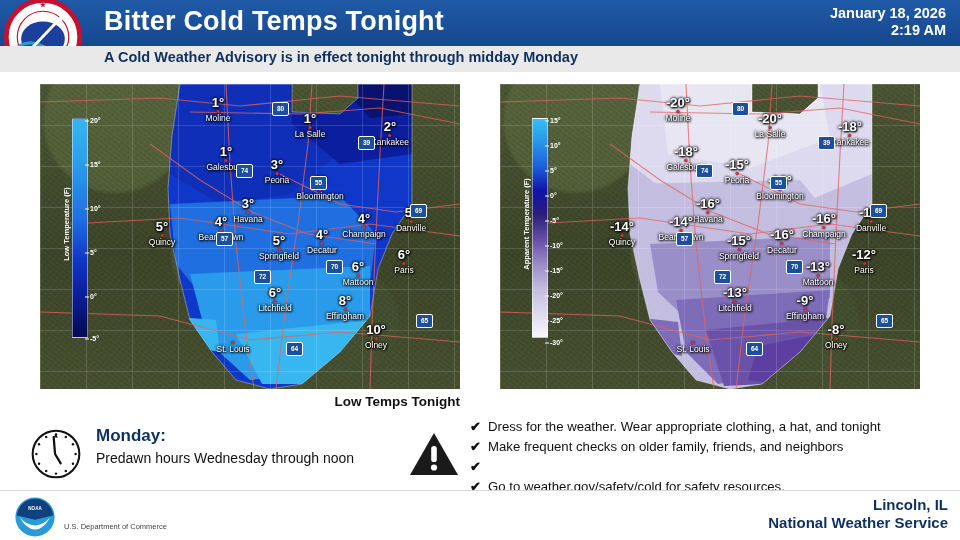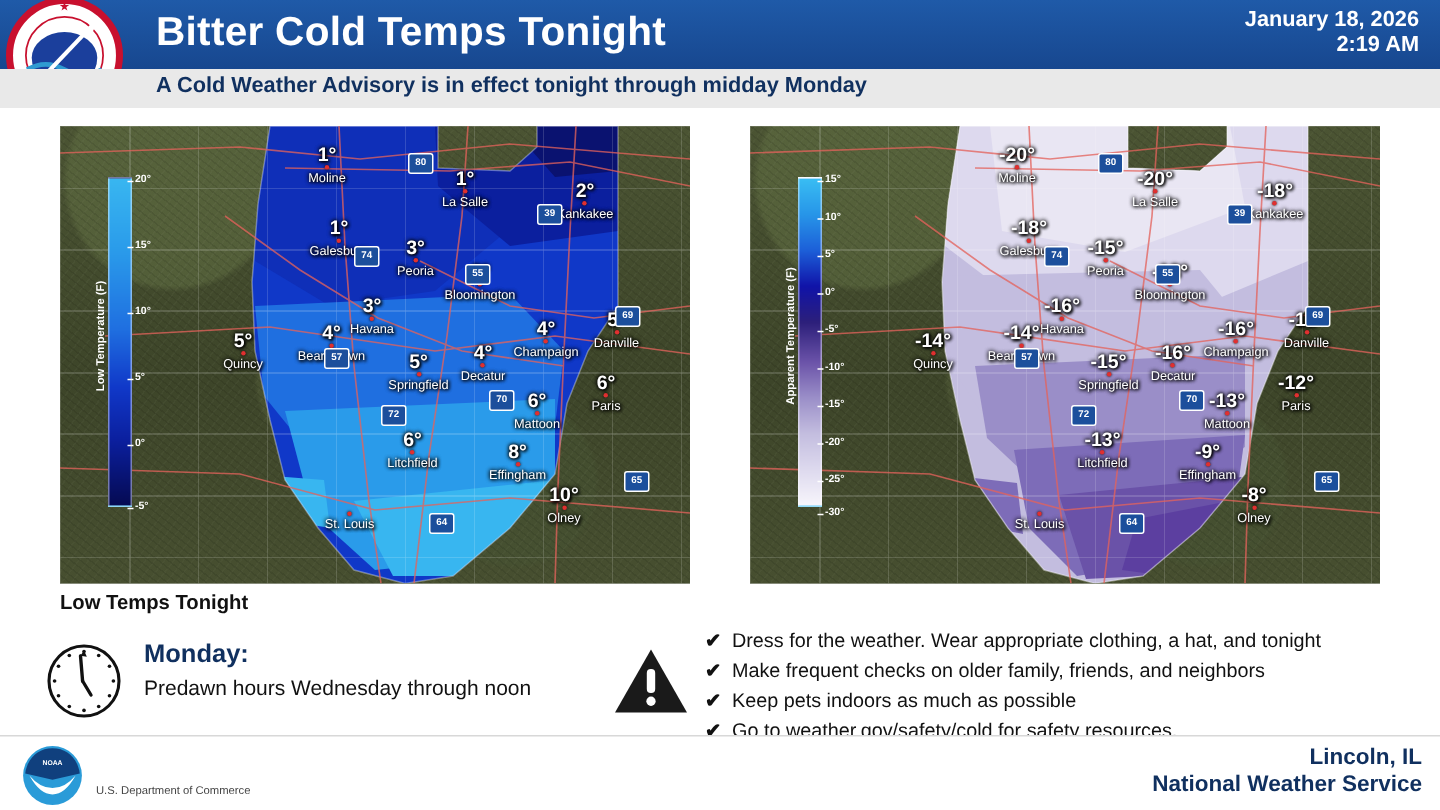--- a/index.html
+++ b/index.html
@@ -77,21 +77,21 @@
   
   .city{position:absolute;transform:translate(-50%,0);text-align:center;white-space:nowrap;
         pointer-events:none;}
   .city .val{font-size:13px;font-weight:bold;color:#ffffff;line-height:13px;
              text-shadow:0 0 3px #000,0 0 3px #000,1px 1px 2px #000;}
   .city .dot{width:3px;height:3px;border-radius:50%;background:#e03030;margin:1px auto 0;
              box-shadow:0 0 2px #000;}
   .city .nm{font-size:8.5px;color:#ffffff;line-height:10px;margin-top:0px;
             text-shadow:0 0 3px #000,0 0 3px #000,1px 1px 2px #000;}
 
-  .maplabel{position:absolute;width:420px;text-align:left;top:322px;font-size:13.5px;
+  .maplabel{position:absolute;width:420px;text-align:right;top:322px;font-size:13.5px;
             font-weight:bold;color:#111;}
   .maplabel.left{left:40px;}
   .maplabel.right{left:500px;}
 
   
   .timing{position:absolute;left:28px;top:352px;width:370px;height:60px;}
   .clock{position:absolute;left:0;top:2px;width:56px;height:56px;}
   .timing-title{position:absolute;left:68px;top:2px;font-size:17px;font-weight:bold;color:#10305f;}
   .timing-text{position:absolute;left:68px;top:26px;font-size:14px;color:#111;}
 
@@ -507,21 +507,20 @@
         <div class="tiprow">
           <span class="tick-mark">✔</span>
           <span class="tiptext">Dress for the weather. Wear appropriate clothing, a hat, and tonight</span>
         </div>
         <div class="tiprow">
           <span class="tick-mark">✔</span>
           <span class="tiptext">Make frequent checks on older family, friends, and neighbors</span>
         </div>
         <div class="tiprow">
           <span class="tick-mark">✔</span>
-          <span class="tiptext">Keep pets indoors as much as possible</span>
         </div>
         <div class="tiprow">
           <span class="tick-mark">✔</span>
           <span class="tiptext">Go to weather.gov/safety/cold for safety resources.</span>
         </div>
       </div>
     </div>
   </div>
 
   <div class="footer">

